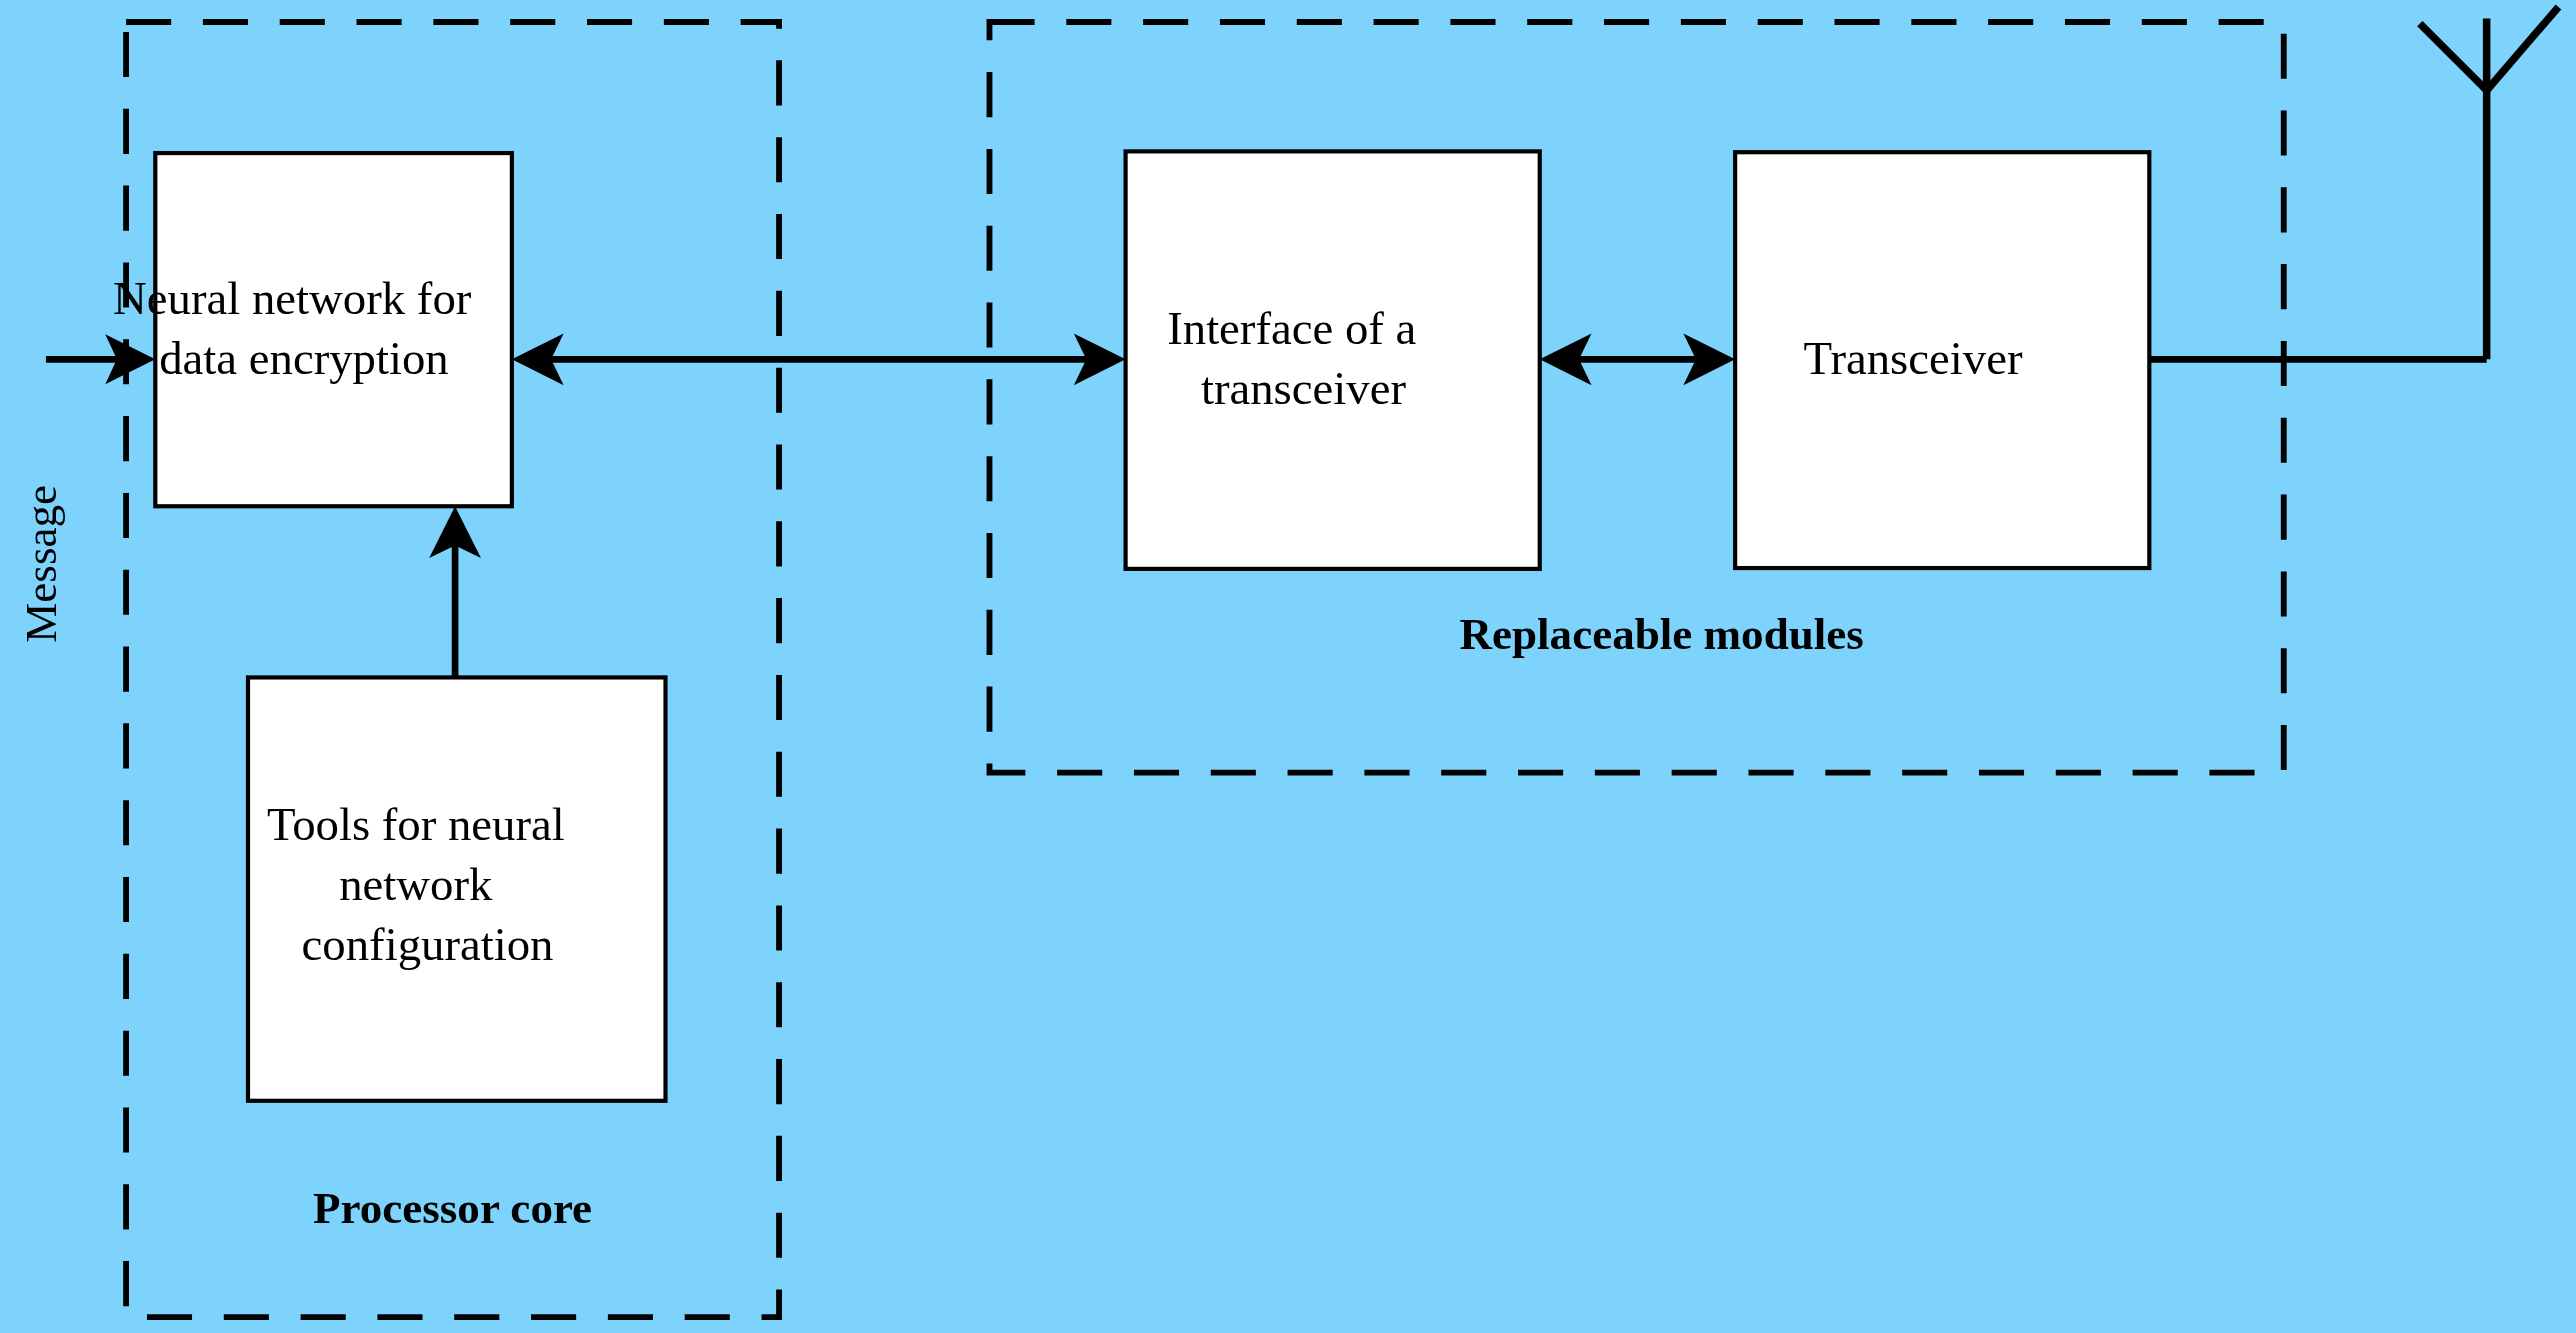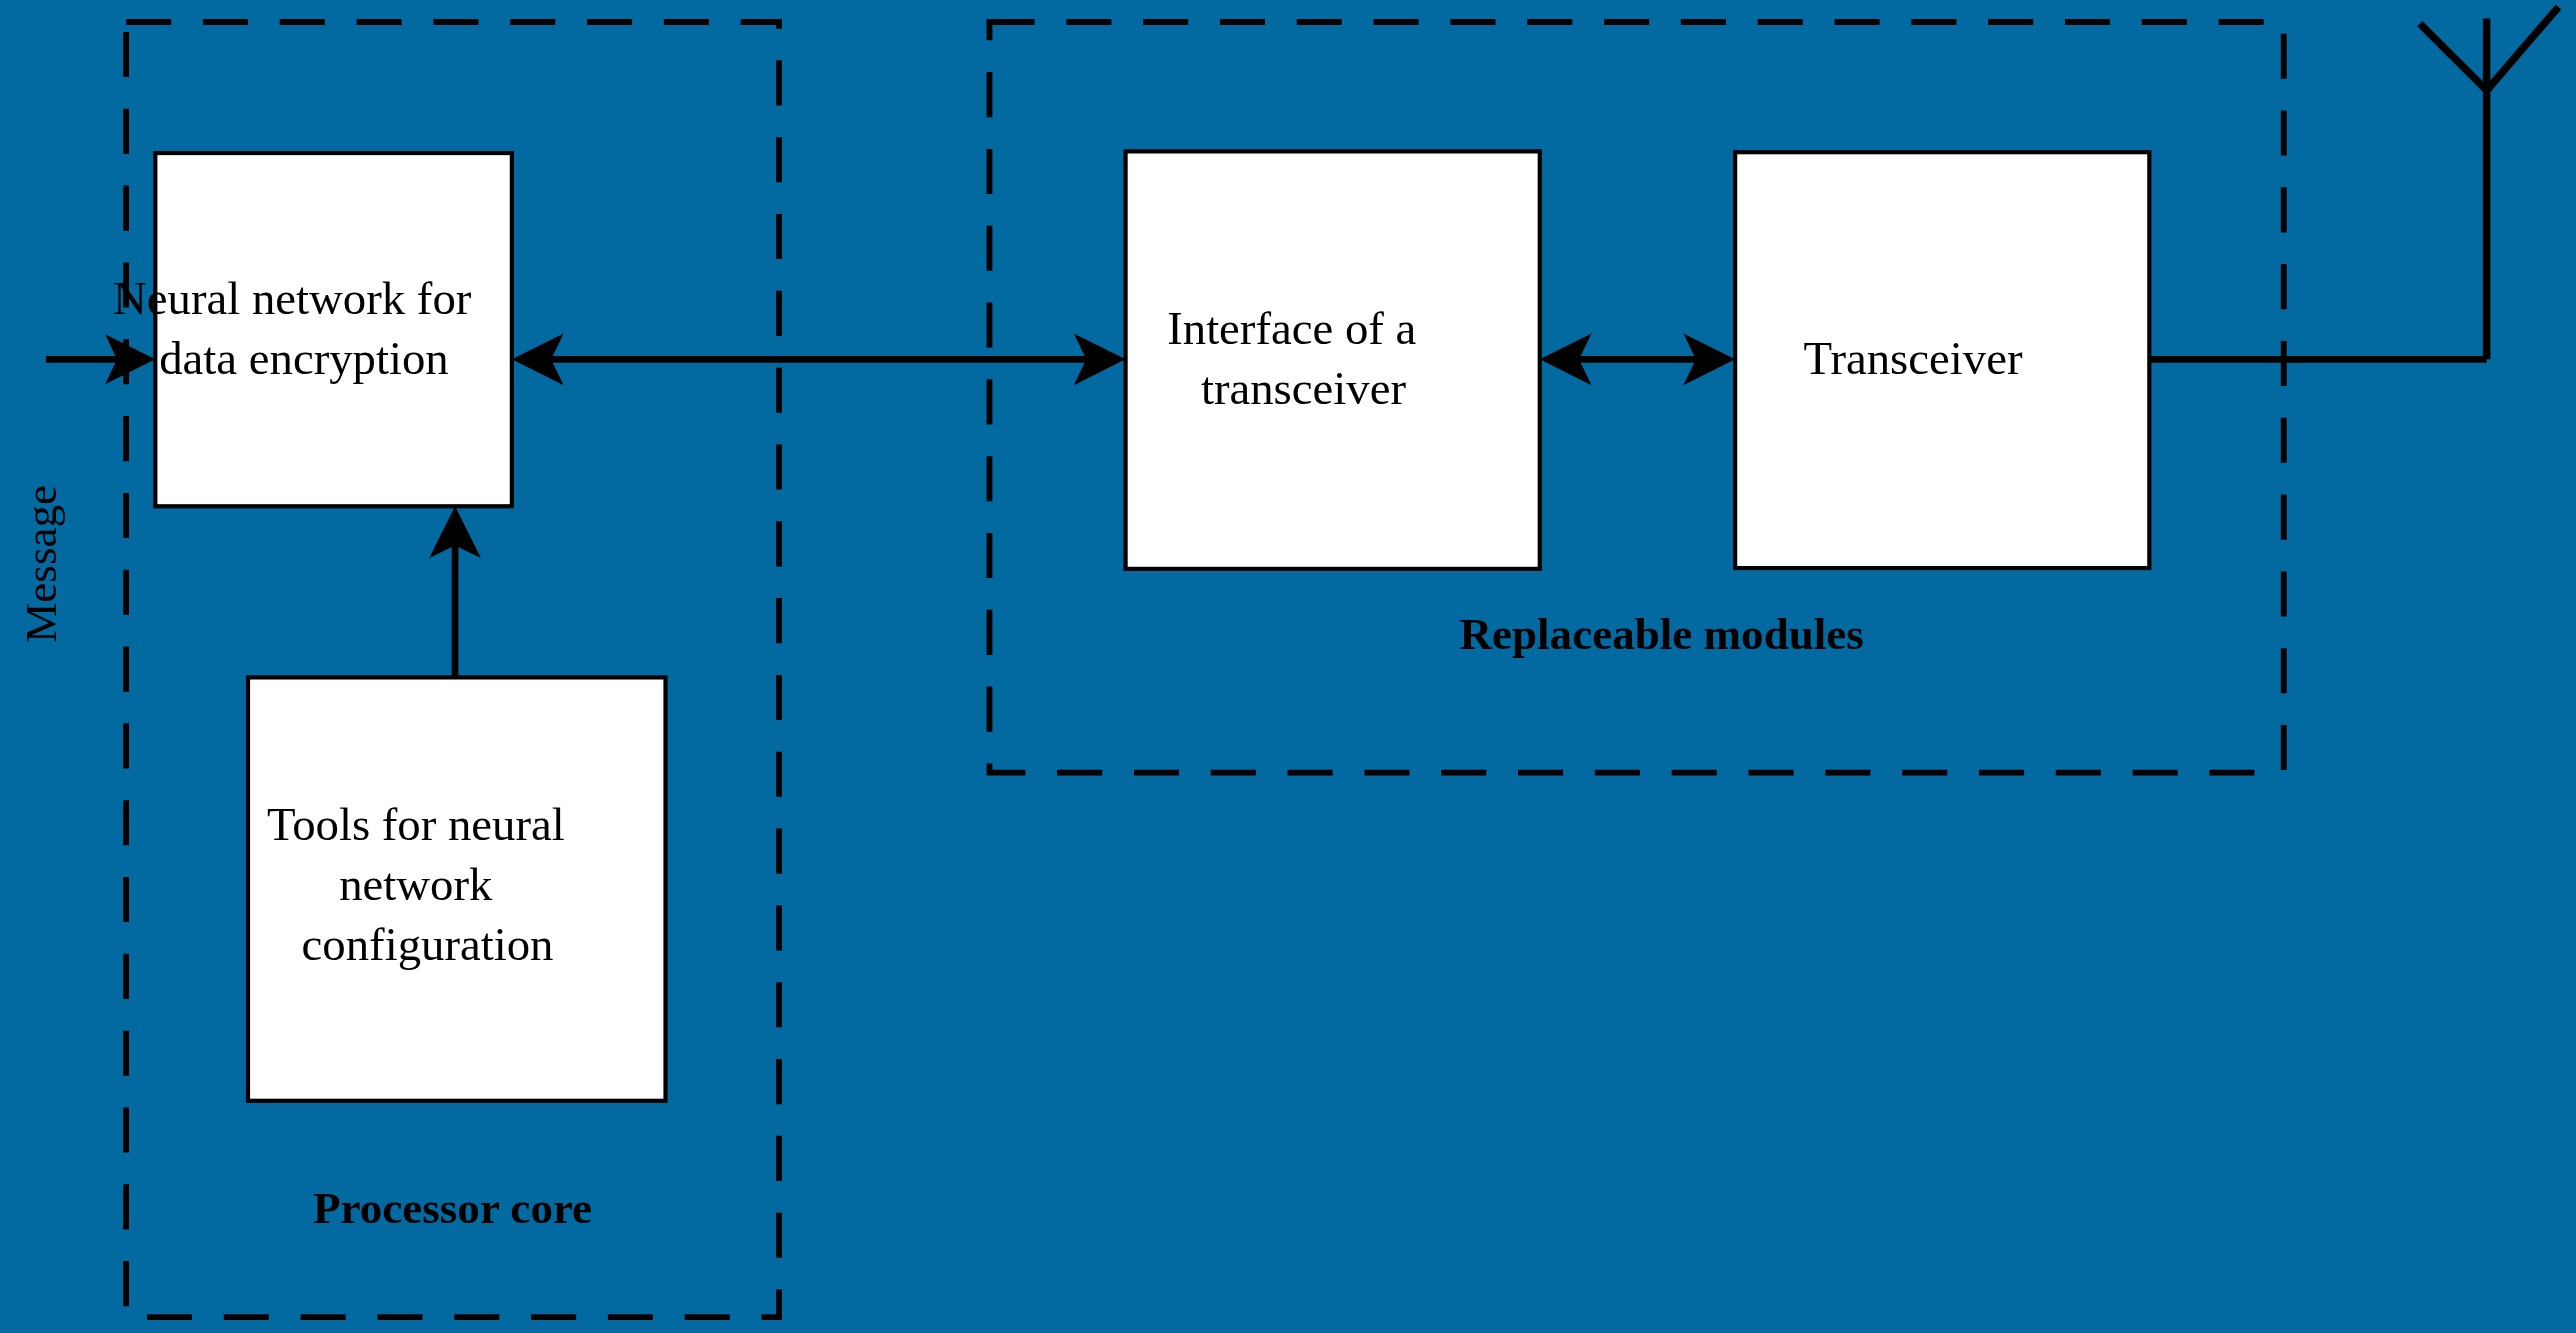--- a/index.html
+++ b/index.html
@@ -4,21 +4,21 @@
 <style>
   html, body {
     margin: 0;
     padding: 0;
     background: #ffffff;
   }
   #diagram-root {
     position: relative;
     width: 2576px;
     height: 1334px;
-    background: #0369a1;
+    background: #7dd3fc;
     font-family: "Liberation Serif", "DejaVu Serif", serif;
     overflow: hidden;
   }
   svg.layer {
     position: absolute;
     top: 0;
     left: 0;
     width: 2576px;
     height: 1334px;
   }

